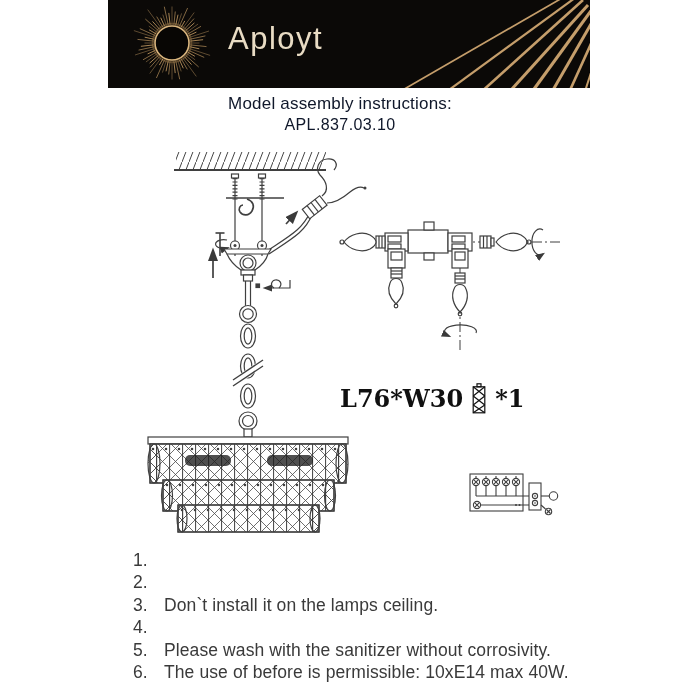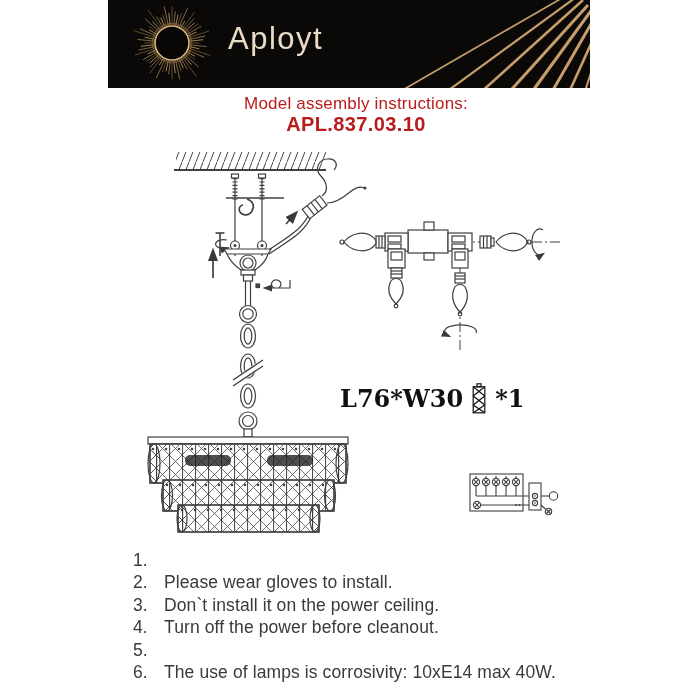--- a/index.html
+++ b/index.html
@@ -4,23 +4,23 @@
 <style>
   html,body{margin:0;padding:0;background:#fff;}
   .sheet{position:relative;width:700px;height:700px;background:#ffffff;overflow:hidden;
          font-family:"Liberation Sans",sans-serif;}
   
   .banner{position:absolute;left:108px;top:0;width:482px;height:88px;background:#0b0907;overflow:hidden;}
   .banner svg{position:absolute;left:0;top:0;}
   .brand{position:absolute;left:120px;top:21px;font-size:31px;font-weight:300;
          letter-spacing:1.5px;color:#e9dcc4;}
   
-  .titleblock{position:absolute;left:16px;top:93px;width:680px;text-align:center;color:#b91c1c;}
+  .titleblock{position:absolute;left:0;top:93px;width:680px;text-align:center;color:#0f172a;}
   .titleblock .t1{font-size:17px;font-weight:500;letter-spacing:.2px;line-height:21px;}
-  .titleblock .t2{font-size:20px;font-weight:700;letter-spacing:.4px;line-height:21px;}
+  .titleblock .t2{font-size:16px;font-weight:400;letter-spacing:.4px;line-height:21px;}
   
   .diagram{position:absolute;left:0;top:0;width:700px;height:700px;}
   
   .spec{position:absolute;left:340px;top:383px;display:flex;align-items:center;gap:7px;
         font-family:"DejaVu Serif","Liberation Serif",serif;font-weight:700;
         font-size:24px;color:#101010;white-space:nowrap;justify-content:space-between;}
   .spec .pcs{margin-left:12px;}
   .spec svg{display:block;margin:0 1px;}
   
   .instructions{position:absolute;left:133px;top:549px;margin:0;padding:0;list-style:none;
@@ -367,32 +367,31 @@
     </svg>
     <span>*1</span>
   </div>
 
   <ol class="instructions">
     <li>
       <span class="num">1.</span>
     </li>
     <li>
       <span class="num">2.</span>
-      <span>Please wear gloves to install.</span>
     </li>
     <li>
       <span class="num">3.</span>
-      <span>Don`t install it on the power ceiling.</span>
+      <span>Don`t install it on the lamps ceiling.</span>
     </li>
     <li>
       <span class="num">4.</span>
-      <span>Turn off the power before cleanout.</span>
     </li>
     <li>
       <span class="num">5.</span>
+      <span>Please wash with the sanitizer without corrosivity.</span>
     </li>
     <li>
       <span class="num">6.</span>
-      <span>The use of lamps is corrosivity: 10xE14 max 40W.</span>
+      <span>The use of before is permissible: 10xE14 max 40W.</span>
     </li>
   </ol>
 
 </div>
 
 </body></html>

